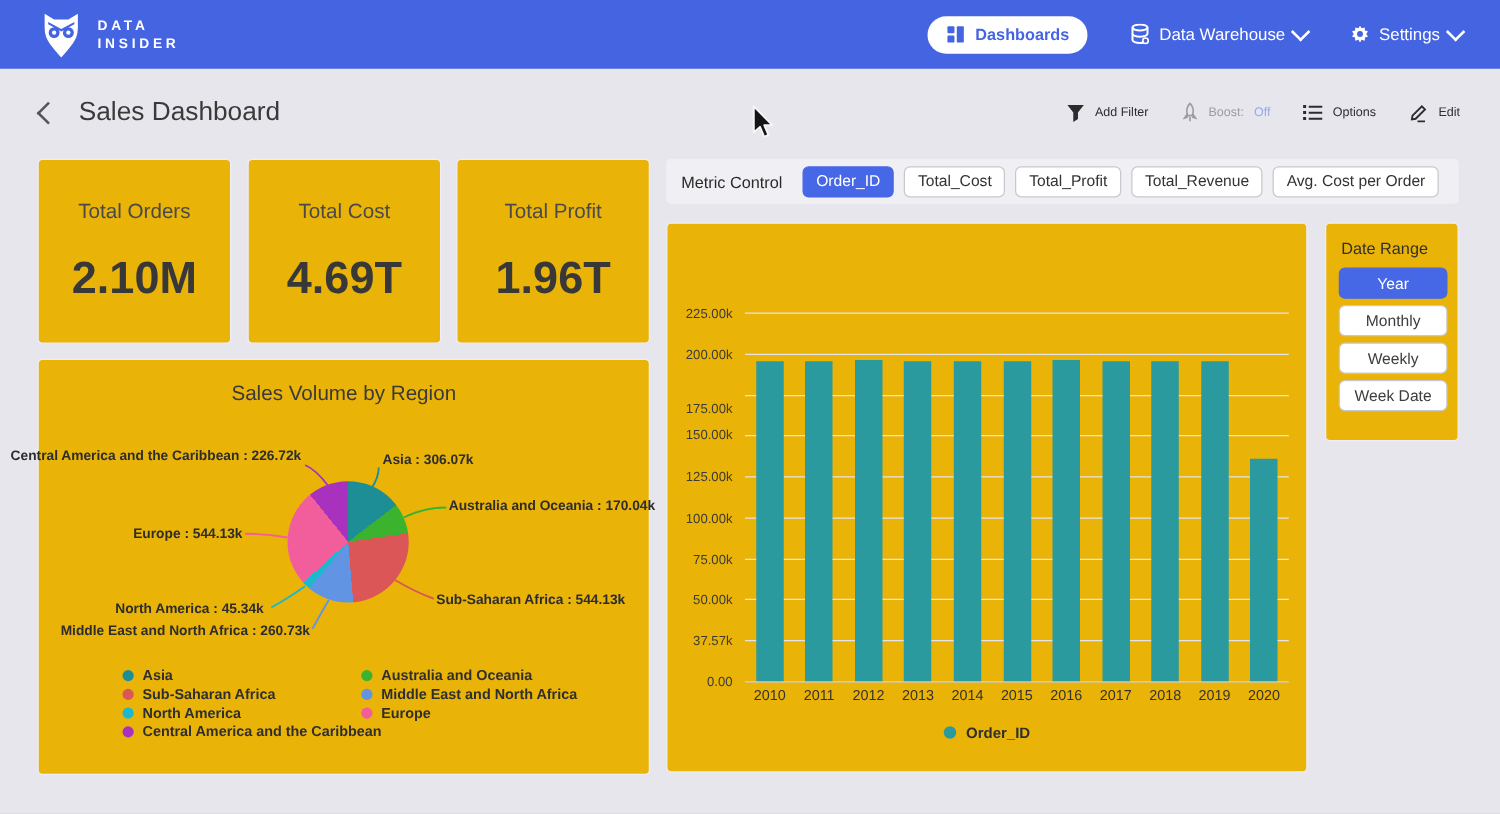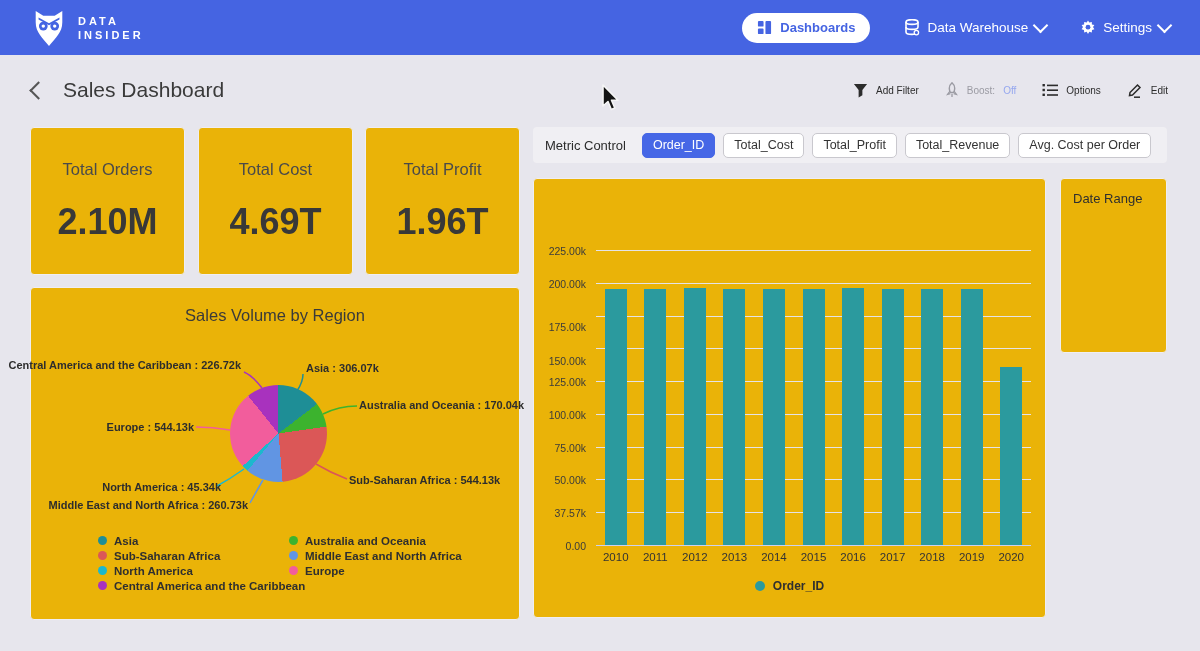--- a/index.html
+++ b/index.html
@@ -186,28 +186,34 @@
         <button class="opt-btn sel">Order_ID</button>
         <button class="opt-btn">Total_Cost</button>
         <button class="opt-btn">Total_Profit</button>
         <button class="opt-btn">Total_Revenue</button>
         <button class="opt-btn">Avg. Cost per Order</button>
       </span>
   </div>
 
   <div class="card date-card">
     <div class="date-title">Date Range</div>
+    <div id="date-buttons">
+        <button class="date-btn sel">Year</button>
+        <button class="date-btn">Monthly</button>
+        <button class="date-btn">Weekly</button>
+        <button class="date-btn">Week Date</button>
+      </div>
   </div>
 
   <div class="card chart-card">
     <div id="yticks">
         <div class="ytick" style="top: 66.1724px;">225.00k</div>
         <div class="ytick" style="top: 98.931px;">200.00k</div>
         <div class="ytick" style="top: 130px; margin-top: 12px;">175.00k</div>
-        <div class="ytick" style="top: 176px;">150.00k</div>
+        <div class="ytick" style="top: 163px;">150.00k</div>
         <div class="ytick" style="top: 197.207px;">125.00k</div>
         <div class="ytick" style="top: 229.966px;">100.00k</div>
         <div class="ytick" style="top: 262.724px;">75.00k</div>
         <div class="ytick" style="top: 295.483px;">50.00k</div>
         <div class="ytick" style="top: 328.241px;">37.57k</div>
         <div class="ytick" style="top: 361px;">0.00</div>
       </div>
     <div class="plot">
       <div id="grid">
           <div class="gridline" style="top: 9.17241px;"></div>
@@ -287,21 +293,21 @@
           <path d="M186,198 Q199,191 213,181" fill="none" stroke="#1cb8cd" stroke-width="1.5"></path>
           <path d="M165,139 Q182,139 199,142" fill="none" stroke="#f25d9c" stroke-width="1.5"></path>
           <path d="M213,84 Q222,88 231,100" fill="none" stroke="#a832be" stroke-width="1.5"></path>
         </svg>
       <div class="pie" id="pie" style="background: conic-gradient(rgb(30, 142, 150) 0deg, rgb(30, 142, 150) 52.54deg, rgb(60, 179, 46) 52.54deg, rgb(60, 179, 46) 81.73deg, rgb(219, 87, 87) 81.73deg, rgb(219, 87, 87) 175.14deg, rgb(97, 149, 227) 175.14deg, rgb(97, 149, 227) 219.89deg, rgb(28, 184, 205) 219.89deg, rgb(28, 184, 205) 227.68deg, rgb(242, 93, 156) 227.68deg, rgb(242, 93, 156) 321.08deg, rgb(168, 50, 190) 321.08deg, rgb(168, 50, 190) 360deg);"></div>
       <div id="pie-labels">
           <div class="pie-label" style="left: 275px; top: 74px;">Asia : 306.07k</div>
           <div class="pie-label" style="left: 328px; top: 111px;">Australia and Oceania : 170.04k</div>
           <div class="pie-label" style="left: 318px; top: 186px;">Sub-Saharan Africa : 544.13k</div>
           <div class="pie-label" style="right: 273px; top: 211px;">Middle East and North Africa : 260.73k</div>
-          <div class="pie-label" style="right: 300px; top: 193px;">North America : 45.34k</div>
+          <div class="pie-label" style="right: 310px; top: 193px;">North America : 45.34k</div>
           <div class="pie-label" style="right: 327px; top: 133px;">Europe : 544.13k</div>
           <div class="pie-label" style="right: 280px; top: 71px;">Central America and the Caribbean : 226.72k</div>
         </div>
     </div>
     <div class="pie-legend" id="pie-legend">
         <div class="pleg-col" style="left: 67px;">
           <div class="pleg-row">
             <span class="pleg-dot" style="background: rgb(30, 142, 150);"></span>
             <span>Asia</span>
           </div>

